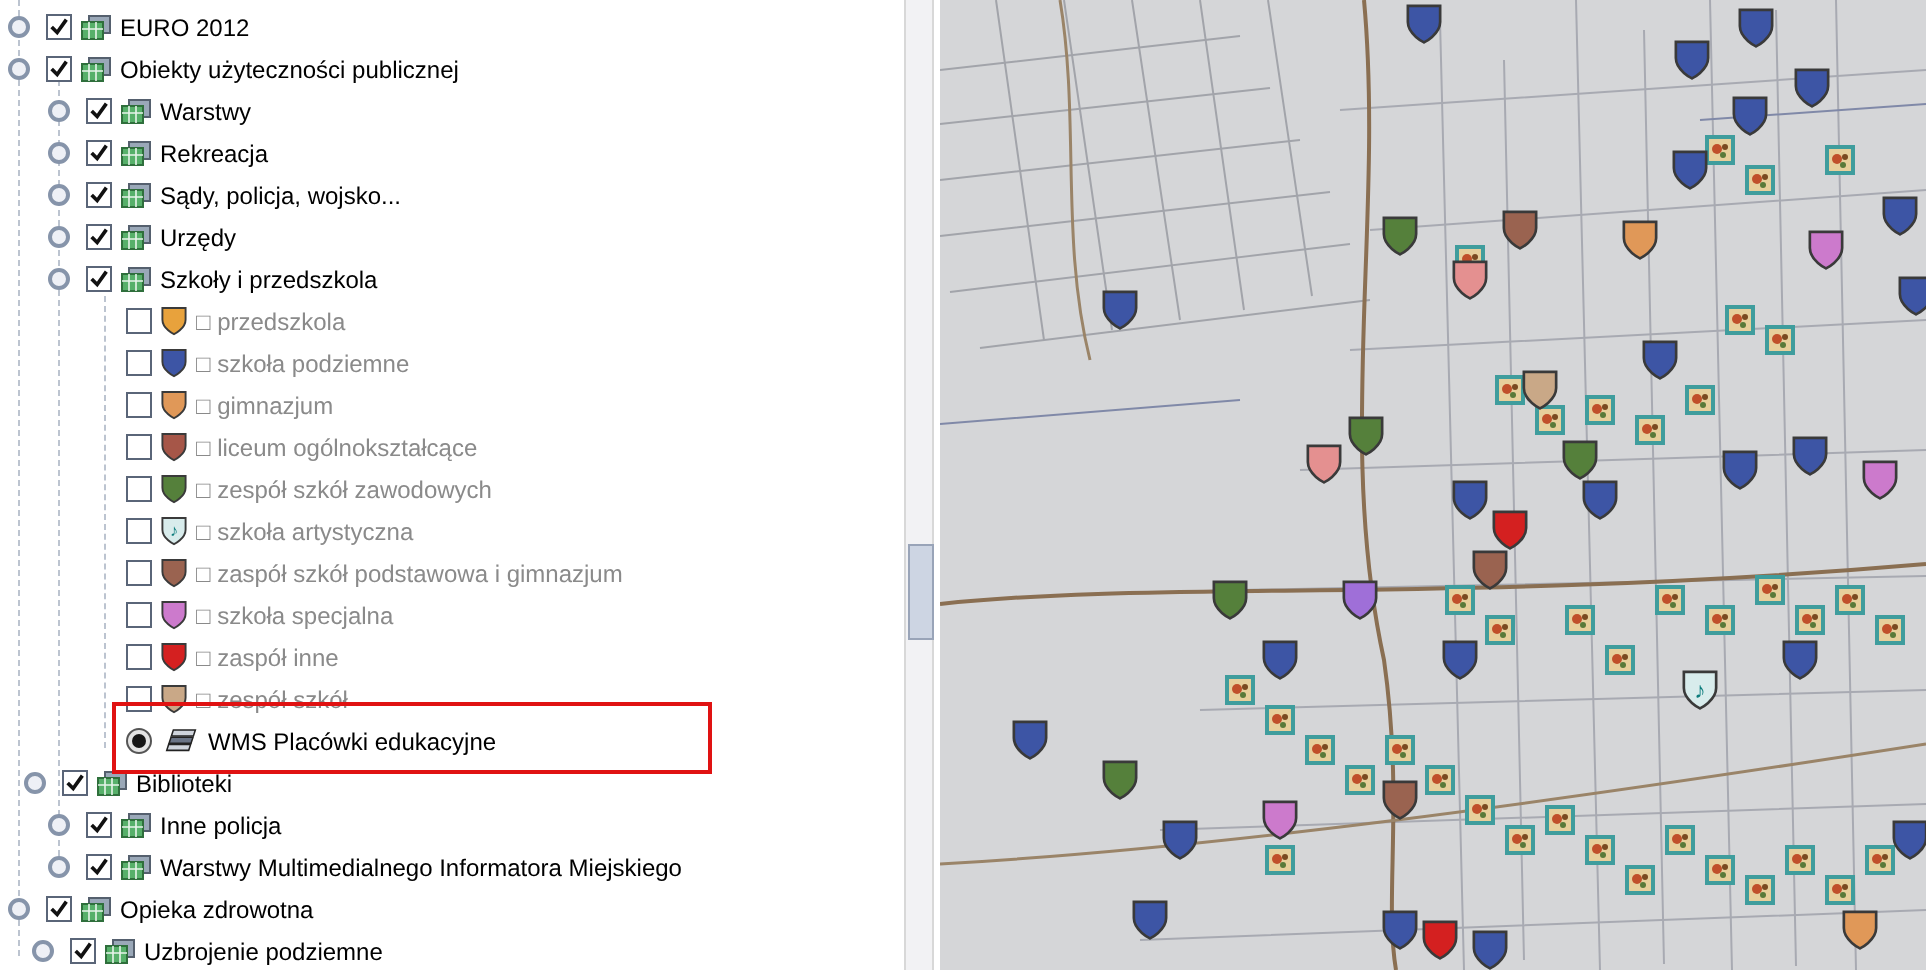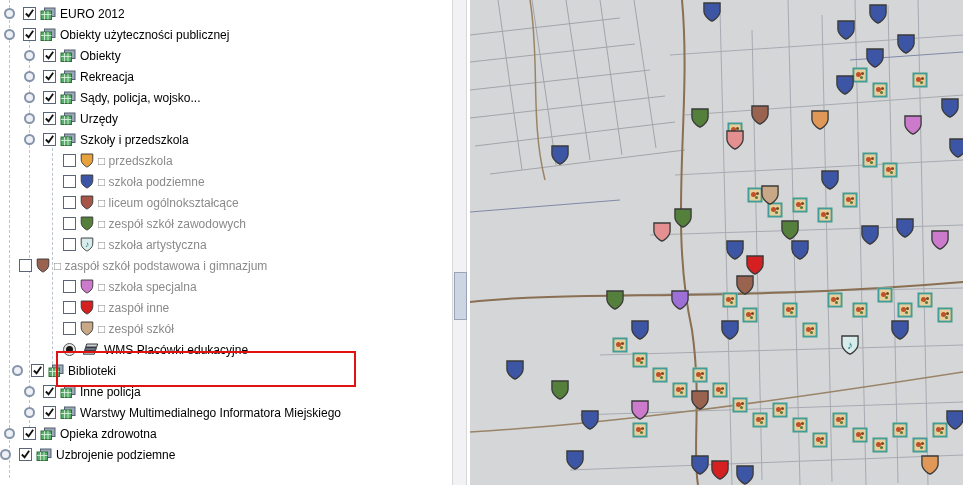--- a/index.html
+++ b/index.html
@@ -86,21 +86,21 @@
             <path d="M2,6 L5,9 L10,2" fill="none" stroke="#111" stroke-width="2"></path>
           </svg>
         </span>
         <span class="licon">
           <svg width="16" height="14" viewBox="0 0 16 14">
             <rect x="4.5" y="1" width="10.5" height="8.5" fill="#9aa8b8" stroke="#55606e"></rect>
             <rect x="1" y="4" width="10.5" height="8.5" fill="#57b06a" stroke="#2f6f3c"></rect>
             <path d="M1,7.5 H11.5 M4.5,4 V12.5 M8,4 V12.5" stroke="#e8f4ea" stroke-width="0.8" fill="none"></path>
           </svg>
         </span>
-        <span class="tlabel">Obiekty</span>
+        <span class="tlabel">Warstwy</span>
       </div>
       <div class="trow" style="padding-left: 24px;">
         <span class="handle"></span>
         <span class="cbox">
           <svg viewBox="0 0 12 12" width="11" height="11">
             <path d="M2,6 L5,9 L10,2" fill="none" stroke="#111" stroke-width="2"></path>
           </svg>
         </span>
         <span class="licon">
           <svg width="16" height="14" viewBox="0 0 16 14">
@@ -171,20 +171,30 @@
       </div>
       <div class="trow" style="padding-left: 44px;">
         <span class="hspacer"></span>
         <span class="cbox"></span>
         <span class="licon">
           <svg width="14" height="15" viewBox="0 0 20 22">
             <path d="M1.5 1.5 H18.5 V10 C18.5 16.5 10 20.7 10 20.7 C10 20.7 1.5 16.5 1.5 10 Z" fill="#3D55A5" stroke="#3a3a3a" stroke-width="1.4"></path>
           </svg>
         </span>
         <span class="tlabel dim">□ szkoła podziemne</span>
+      </div>
+      <div class="trow" style="padding-left: 44px;">
+        <span class="hspacer"></span>
+        <span class="cbox"></span>
+        <span class="licon">
+          <svg width="14" height="15" viewBox="0 0 20 22">
+            <path d="M1.5 1.5 H18.5 V10 C18.5 16.5 10 20.7 10 20.7 C10 20.7 1.5 16.5 1.5 10 Z" fill="#E09858" stroke="#3a3a3a" stroke-width="1.4"></path>
+          </svg>
+        </span>
+        <span class="tlabel dim">□ gimnazjum</span>
       </div>
       <div class="trow" style="padding-left: 44px;">
         <span class="hspacer"></span>
         <span class="cbox"></span>
         <span class="licon">
           <svg width="14" height="15" viewBox="0 0 20 22">
             <path d="M1.5 1.5 H18.5 V10 C18.5 16.5 10 20.7 10 20.7 C10 20.7 1.5 16.5 1.5 10 Z" fill="#A65648" stroke="#3a3a3a" stroke-width="1.4"></path>
           </svg>
         </span>
         <span class="tlabel dim">□ liceum ogólnokształcące</span>
@@ -203,21 +213,21 @@
         <span class="hspacer"></span>
         <span class="cbox"></span>
         <span class="licon">
           <svg width="14" height="15" viewBox="0 0 20 22">
             <path d="M1.5 1.5 H18.5 V10 C18.5 16.5 10 20.7 10 20.7 C10 20.7 1.5 16.5 1.5 10 Z" fill="#D8ECEC" stroke="#3a3a3a" stroke-width="1.4"></path>
             <text x="10" y="15" font-size="12" text-anchor="middle" fill="#0d7d7d">♪</text>
           </svg>
         </span>
         <span class="tlabel dim">□ szkoła artystyczna</span>
       </div>
-      <div class="trow" style="">
+      <div class="trow" style="padding-left: 44px;">
         <span class="hspacer"></span>
         <span class="cbox"></span>
         <span class="licon">
           <svg width="14" height="15" viewBox="0 0 20 22">
             <path d="M1.5 1.5 H18.5 V10 C18.5 16.5 10 20.7 10 20.7 C10 20.7 1.5 16.5 1.5 10 Z" fill="#9A6350" stroke="#3a3a3a" stroke-width="1.4"></path>
           </svg>
         </span>
         <span class="tlabel dim">□ zaspół szkół podstawowa i gimnazjum</span>
       </div>
       <div class="trow" style="padding-left: 44px;">
@@ -323,21 +333,21 @@
         </span>
         <span class="licon">
           <svg width="16" height="14" viewBox="0 0 16 14">
             <rect x="4.5" y="1" width="10.5" height="8.5" fill="#9aa8b8" stroke="#55606e"></rect>
             <rect x="1" y="4" width="10.5" height="8.5" fill="#57b06a" stroke="#2f6f3c"></rect>
             <path d="M1,7.5 H11.5 M4.5,4 V12.5 M8,4 V12.5" stroke="#e8f4ea" stroke-width="0.8" fill="none"></path>
           </svg>
         </span>
         <span class="tlabel">Opieka zdrowotna</span>
       </div>
-      <div class="trow" style="padding-left: 0;">
+      <div class="trow" style="padding-left: 16px;">
         <span class="handle"></span>
         <span class="cbox">
           <svg viewBox="0 0 12 12" width="11" height="11">
             <path d="M2,6 L5,9 L10,2" fill="none" stroke="#111" stroke-width="2"></path>
           </svg>
         </span>
         <span class="licon">
           <svg width="16" height="14" viewBox="0 0 16 14">
             <rect x="4.5" y="1" width="10.5" height="8.5" fill="#9aa8b8" stroke="#55606e"></rect>
             <rect x="1" y="4" width="10.5" height="8.5" fill="#57b06a" stroke="#2f6f3c"></rect>

